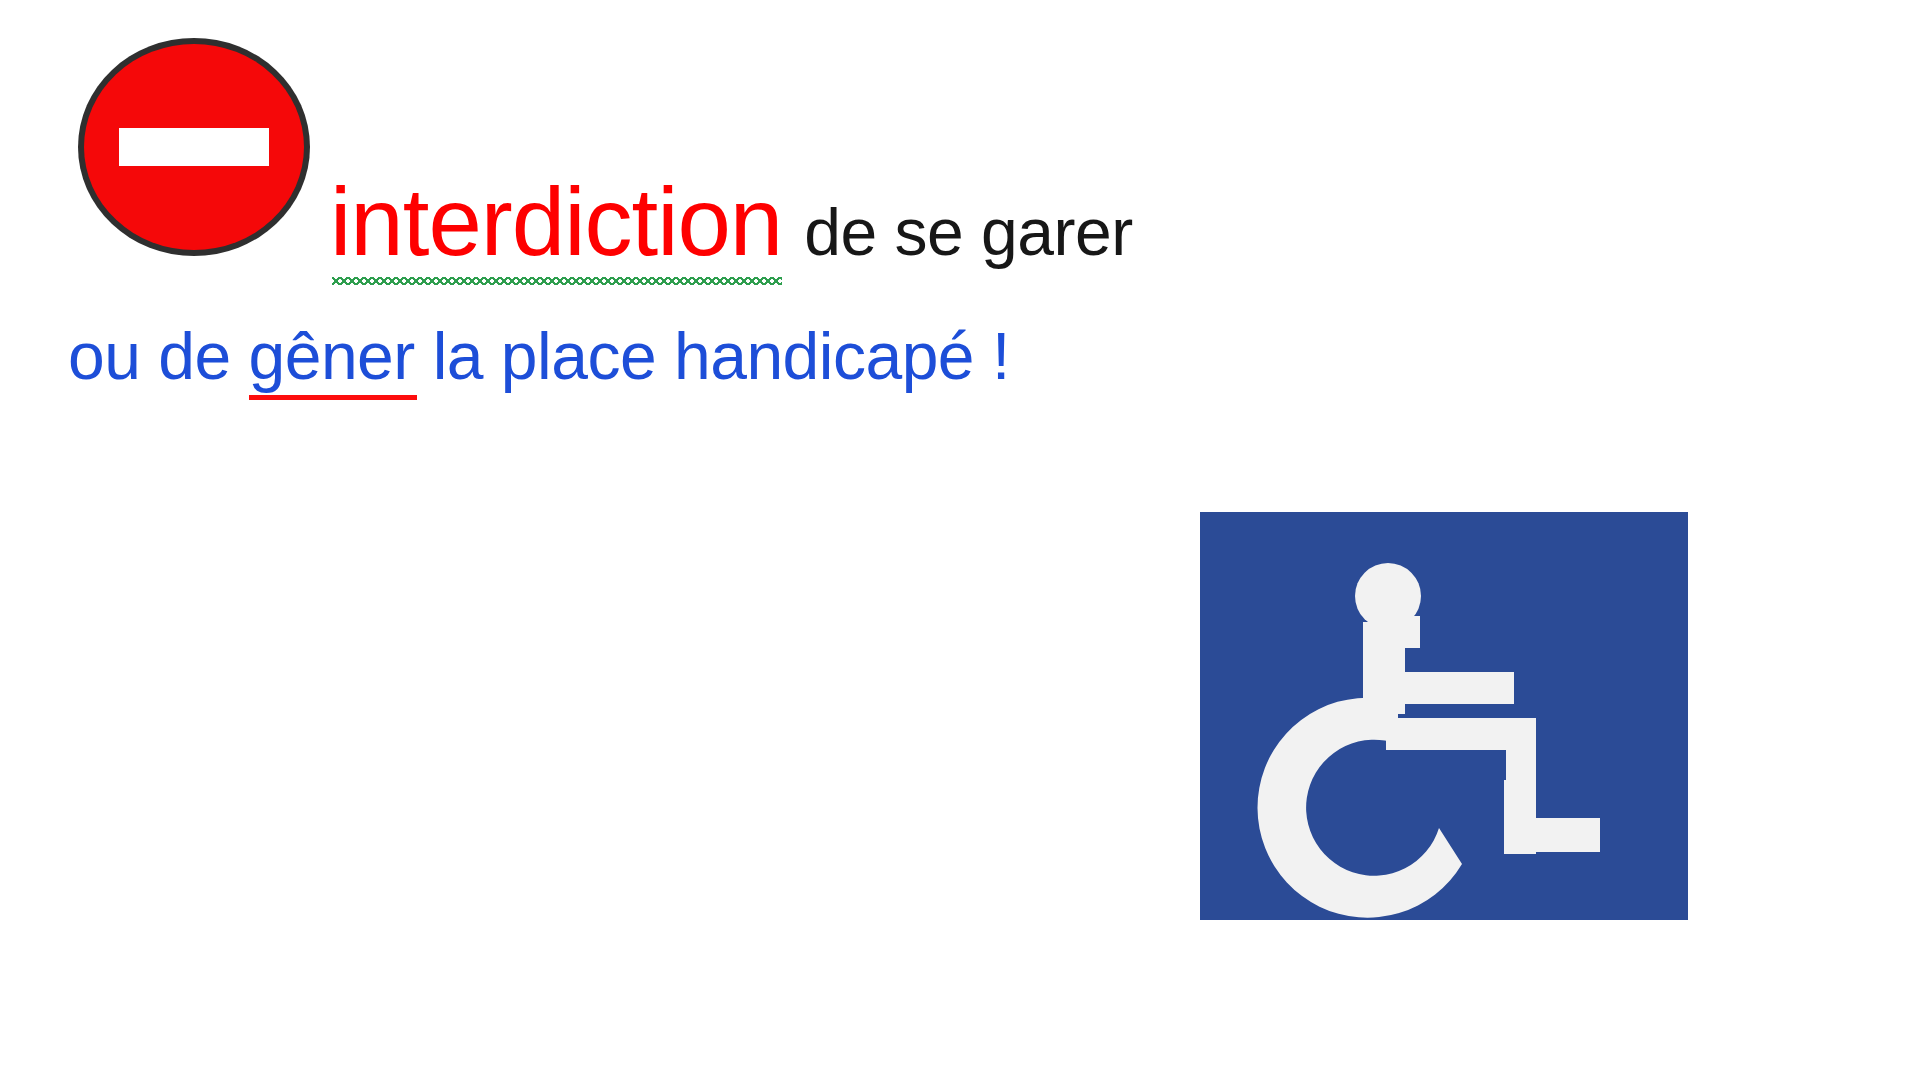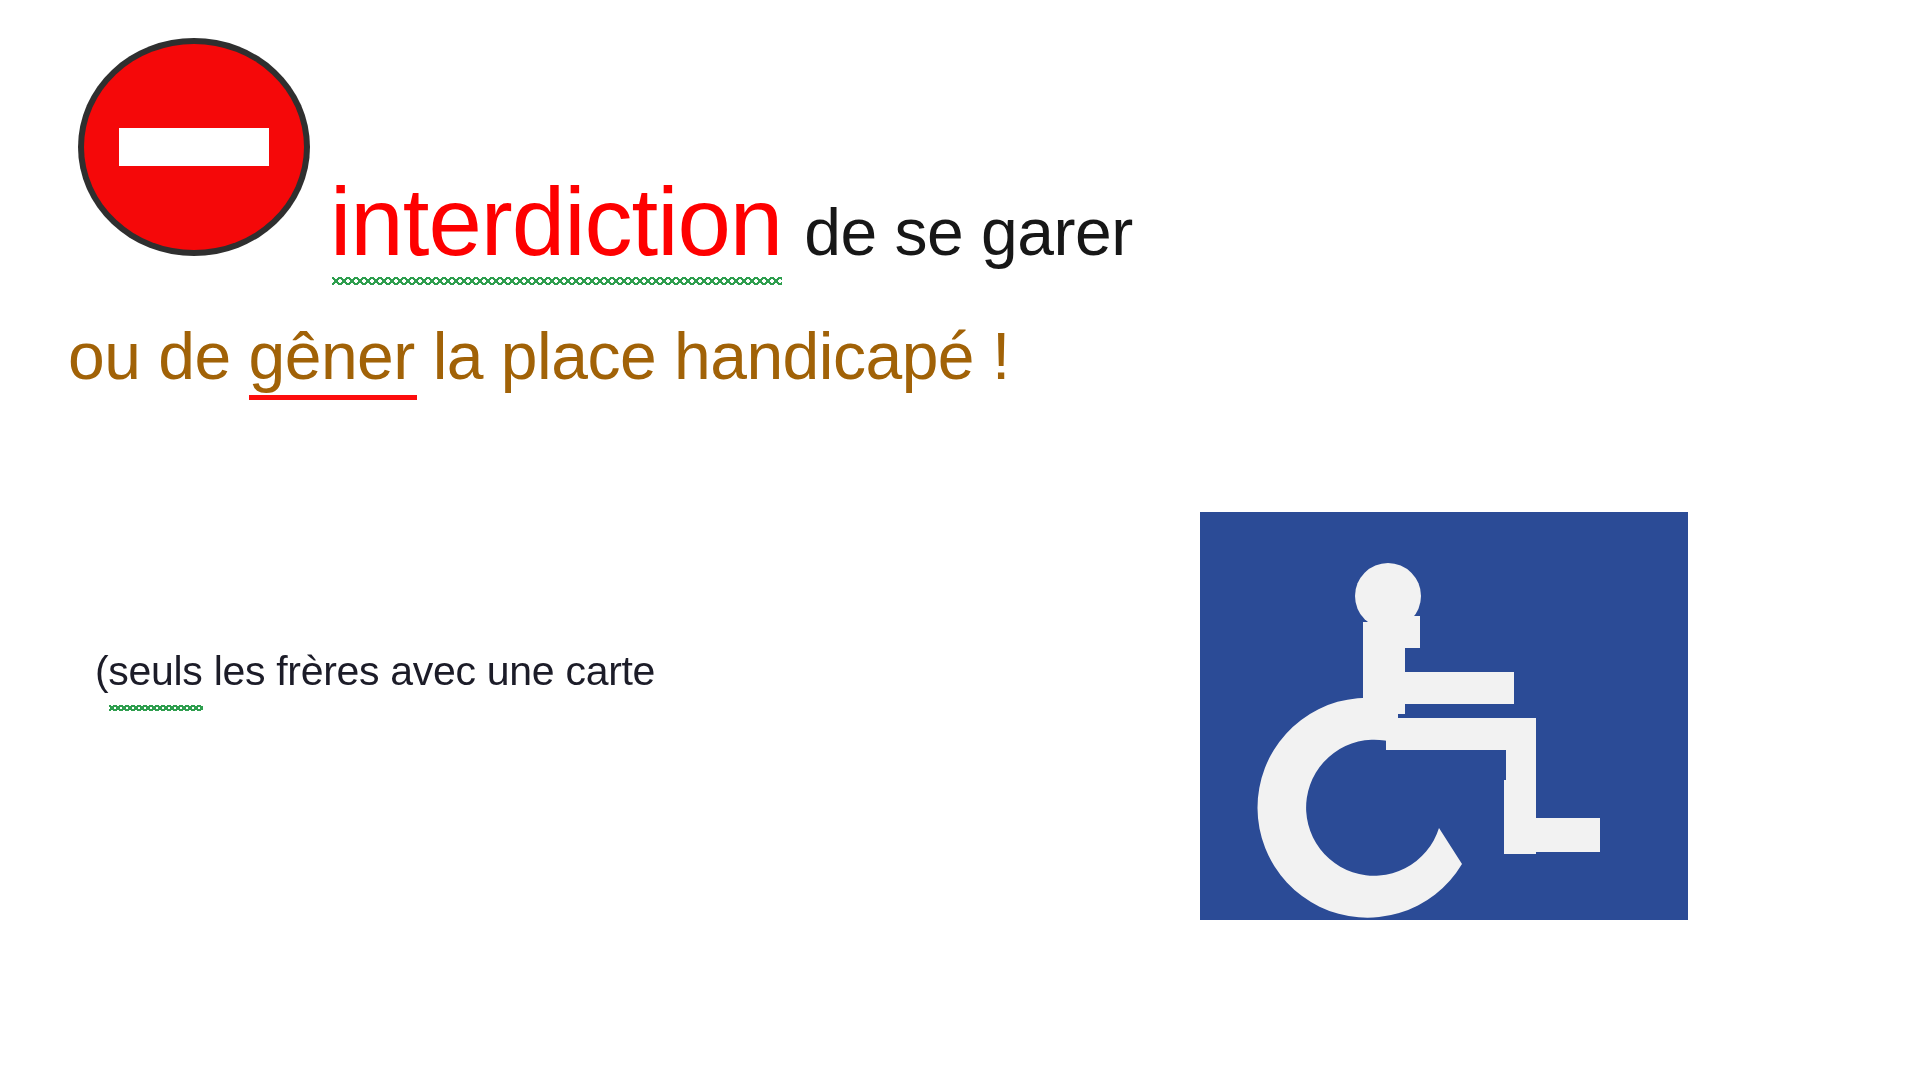--- a/index.html
+++ b/index.html
@@ -96,21 +96,21 @@
     letter-spacing: -0.5px;
     padding-left: 22px;
     vertical-align: baseline;
   }
 
   .line2 {
     position: absolute;
     left: 8px;
     top: 172px;
     white-space: nowrap;
-    color: #a16207;
+    color: #1d4ed8;
     font-size: 66px;
     line-height: 1.05;
     letter-spacing: -0.5px;
   }
   .word-gener {
     position: relative;
     display: inline-block;
   }
   .underline-red {
     position: absolute;
@@ -202,21 +202,20 @@
       </span><span class="rest1">de se garer</span>
     </div>
 
     <div class="line2">
       <span>ou de </span><span class="word-gener"><span>gêner</span><span class="underline-red"></span></span><span> la place handicapé !</span>
     </div>
 
   </div>
 
   <div class="note">
-    <div class="note-line l1"><span>(</span><span class="word-seuls"><span>seuls</span><span class="squiggle-green-sm"></span></span><span> les frères avec une carte</span></div>
   </div>
 
   <div class="handicap-sign">
     <svg viewBox="0 0 488 408" xmlns="http://www.w3.org/2000/svg">
       <g fill="#f2f2f2">
 
         <circle cx="188" cy="84" r="33"></circle>
 
         <path d="M163 110 h42 v92 h-42 z"></path>
 

